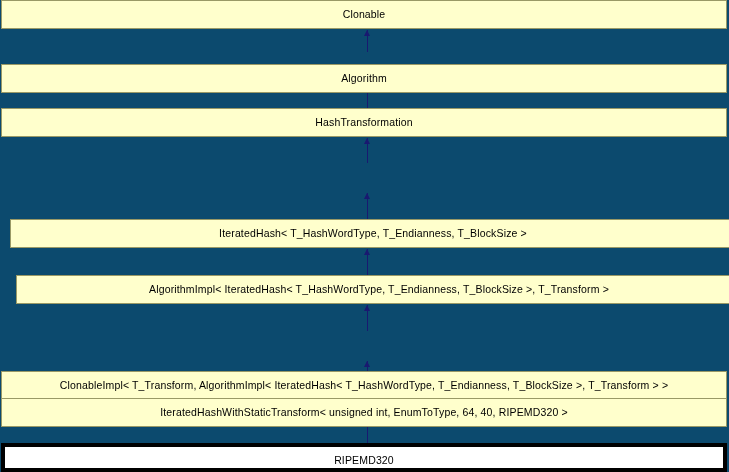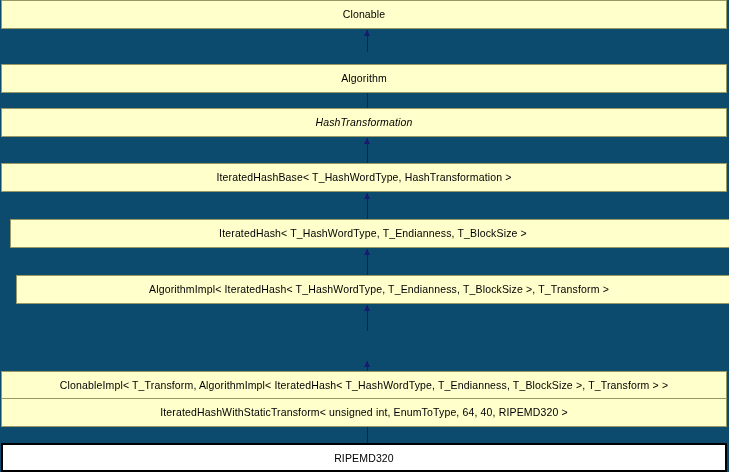--- a/index.html
+++ b/index.html
@@ -27,21 +27,21 @@
     border: 1px solid #999966;
     text-align: center;
     font-size: 10.5px;
     color: #000000;
     white-space: nowrap;
     overflow: hidden;
     letter-spacing: 0.15px;
   }
   .node.current {
     background: #ffffff;
-    border: 2px solid #a21caf;
+    border: 4px solid #a21caf;
   }
   .node-label {
     display: block;
     width: 100%;
   }
   .edge {
     position: absolute;
     width: 1px;
     background: #191970;
   }
@@ -73,25 +73,22 @@
     <div class="edge" style="left: 367px; top: 361px; height: 26px; background: rgb(25, 25, 112);"></div>
     <div class="arrowhead" style="left: 364px; top: 361px; border-bottom-color: rgb(25, 25, 112);"></div>
     <div class="edge" style="left: 367px; top: 417px; height: 26px; background: rgb(25, 25, 112);"></div>
     <div class="arrowhead" style="left: 364px; top: 417px; border-bottom-color: rgb(25, 25, 112);"></div>
     <div class="node" style="left: 1px; top: 0px; width: 726px; height: 29px; background: rgb(255, 255, 204); border-color: rgb(153, 153, 102);">
       <span class="node-label">Clonable</span>
     </div>
     <div class="node" style="left: 1px; top: 64px; width: 726px; height: 29px; background: rgb(255, 255, 204); border-color: rgb(153, 153, 102);">
       <span class="node-label">Algorithm</span>
     </div>
-    <div class="node" style="left: 1px; top: 108px; width: 726px; height: 29px; background: rgb(255, 255, 204); border-color: rgb(153, 153, 102); font-style: italic;">
+    <div class="node" style="left: 1px; top: 108px; width: 726px; height: 29px; background: rgb(255, 255, 204); border-color: rgb(153, 153, 102);">
       <span class="node-label">HashTransformation</span>
-    </div>
-    <div class="node" style="left: 1px; top: 163px; width: 726px; height: 29px; background: rgb(255, 255, 204); border-color: rgb(153, 153, 102);">
-      <span class="node-label">IteratedHashBase&lt; T_HashWordType, HashTransformation &gt;</span>
     </div>
     <div class="node" style="left: 10px; top: 219px; width: 726px; height: 29px; background: rgb(255, 255, 204); border-color: rgb(153, 153, 102);">
       <span class="node-label">IteratedHash&lt; T_HashWordType, T_Endianness, T_BlockSize &gt;</span>
     </div>
     <div class="node" style="left: 1px; top: 275px; width: 726px; height: 29px; background: rgb(255, 255, 204); border-color: rgb(153, 153, 102); margin-left: 15px;">
       <span class="node-label">AlgorithmImpl&lt; IteratedHash&lt; T_HashWordType, T_Endianness, T_BlockSize &gt;, T_Transform &gt;</span>
     </div>
     <div class="node" style="left: 1px; top: 331px; width: 726px; height: 29px; background: rgb(255, 255, 204); border-color: rgb(153, 153, 102); margin-top: 40px;">
       <span class="node-label">ClonableImpl&lt; T_Transform, AlgorithmImpl&lt; IteratedHash&lt; T_HashWordType, T_Endianness, T_BlockSize &gt;, T_Transform &gt; &gt;</span>
     </div>

